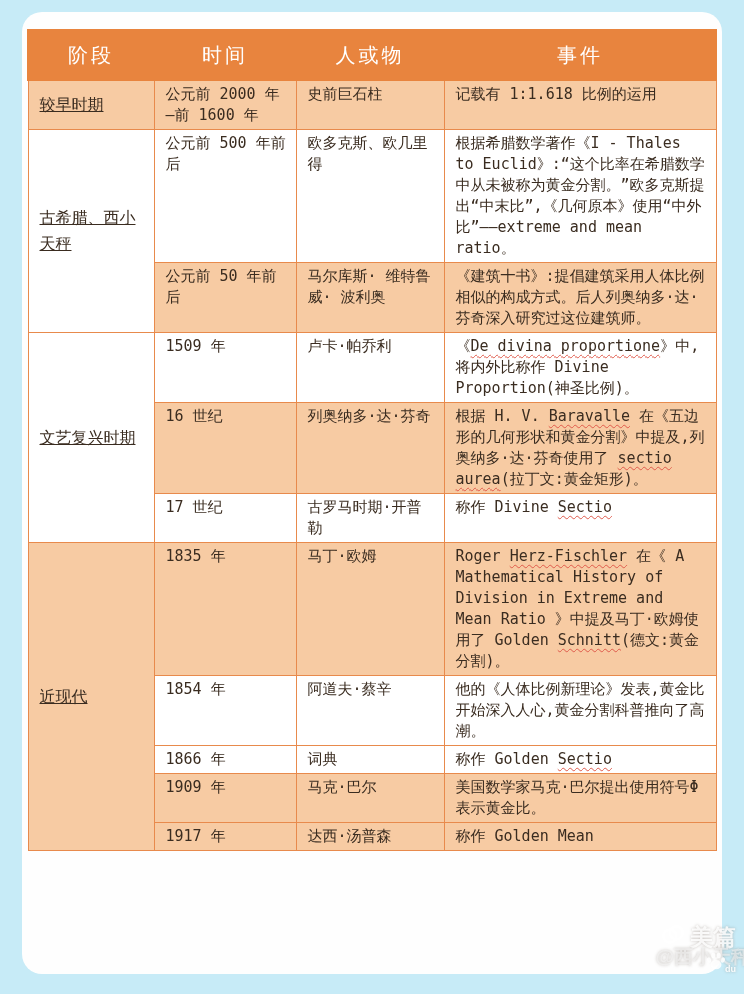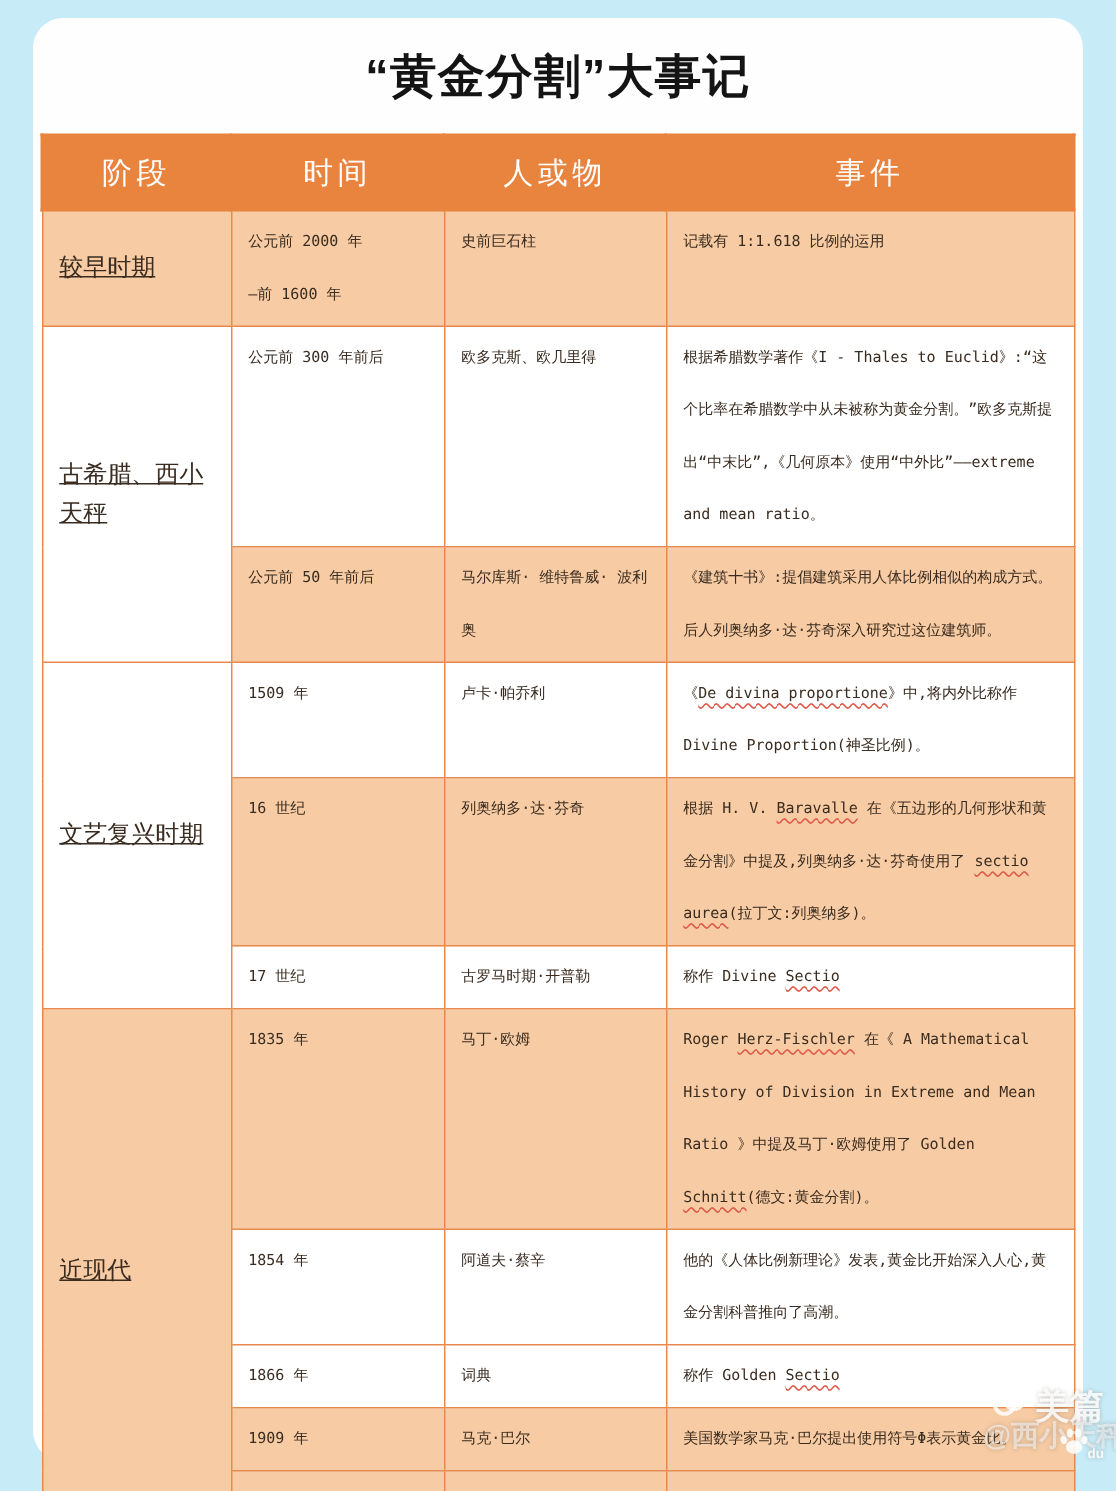--- a/index.html
+++ b/index.html
@@ -30,21 +30,21 @@
   th{
     background:#e8843e;color:#ffffff;
     font-size:20px;font-weight:400;letter-spacing:3px;
     height:46px;text-align:center;
     border:2px solid #e8843e;
     font-family:"Liberation Sans",sans-serif;
   }
   td{
     border:1.6px solid #e88a4c;
     padding:3px 8px 3px 11px;
-    font-size:10px;line-height:35px;
+    font-size:15px;line-height:21px;
     color:#3a2c20;vertical-align:top;
     background:#ffffff;
   }
   td.shade{background:#f7cba3;}
   td.stage{vertical-align:middle;font-size:16px;line-height:26px;
     font-family:"Liberation Sans",sans-serif;text-decoration:underline;}
   td.time{white-space:pre-line;}
   .wavy{
     text-decoration:underline;
     text-decoration-style:wavy;
@@ -61,21 +61,20 @@
   .wm-handle-small{top:944px;right:-6px;font-size:19px;color:rgba(245,245,245,0.6);}
   .wm-handle-large{top:950px;right:4px;font-size:26px;display:flex;align-items:center;gap:2px;}
   .wm svg{display:block;}
   .du-label{font-size:9px;font-weight:700;color:rgba(255,255,255,0.9);
     position:relative;top:8px;left:-4px;}
 </style>
 </head>
 <body>
 
 <div class="card">
-  <div class="page-title">“黄金分割”大事记</div>
 
   <table class="timeline">
     <colgroup>
       <col class="c-stage">
         <col class="c-time">
         <col class="c-person">
         <col class="c-event">
     </colgroup>
     <thead>
       <tr>
@@ -88,39 +87,39 @@
     <tbody>
         <tr>
           <td rowspan="1" class="stage shade">较早时期</td>
           <td class="time shade">公元前 2000 年
 —前 1600 年</td>
           <td class="shade">史前巨石柱</td>
           <td class="shade"><span>记载有 1:1.618 比例的运用</span></td>
         </tr>
         <tr>
           <td rowspan="2" class="stage">古希腊、西小天秤</td>
-          <td class="time">公元前 300 年前后</td>
+          <td class="time">公元前 500 年前后</td>
           <td class="">欧多克斯、欧几里得</td>
           <td class=""><span>根据希腊数学著作《I - Thales to Euclid》:“这个比率在希腊数学中从未被称为黄金分割。”欧多克斯提出“中末比”,《几何原本》使用“中外比”——extreme and mean ratio。</span></td>
         </tr>
         <tr>
           <td class="time shade">公元前 50 年前后</td>
           <td class="shade">马尔库斯· 维特鲁威· 波利奥</td>
           <td class="shade"><span>《建筑十书》:提倡建筑采用人体比例相似的构成方式。后人列奥纳多·达·芬奇深入研究过这位建筑师。</span></td>
         </tr>
         <tr>
           <td rowspan="3" class="stage">文艺复兴时期</td>
           <td class="time">1509 年</td>
           <td class="">卢卡·帕乔利</td>
           <td class=""><span>《</span><span class="wavy">De divina proportione</span><span>》中,将内外比称作 Divine Proportion(神圣比例)。</span></td>
         </tr>
         <tr>
           <td class="time shade">16 世纪</td>
           <td class="shade">列奥纳多·达·芬奇</td>
-          <td class="shade"><span>根据 H. V. </span><span class="wavy">Baravalle</span><span> 在《五边形的几何形状和黄金分割》中提及,列奥纳多·达·芬奇使用了 </span><span class="wavy">sectio aurea</span><span>(拉丁文:列奥纳多)。</span></td>
+          <td class="shade"><span>根据 H. V. </span><span class="wavy">Baravalle</span><span> 在《五边形的几何形状和黄金分割》中提及,列奥纳多·达·芬奇使用了 </span><span class="wavy">sectio aurea</span><span>(拉丁文:黄金矩形)。</span></td>
         </tr>
         <tr>
           <td class="time">17 世纪</td>
           <td class="">古罗马时期·开普勒</td>
           <td class=""><span>称作 Divine </span><span class="wavy">Sectio</span></td>
         </tr>
         <tr>
           <td rowspan="5" class="stage shade">近现代</td>
           <td class="time shade">1835 年</td>
           <td class="shade">马丁·欧姆</td>

